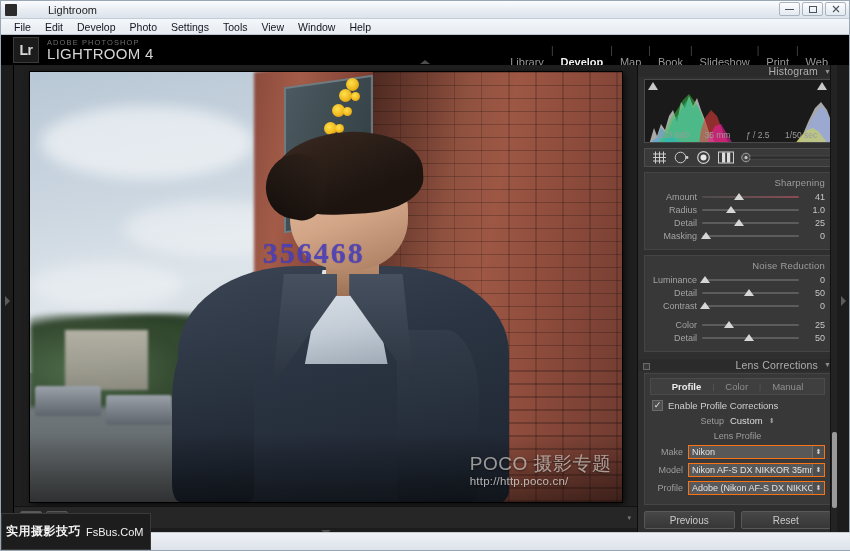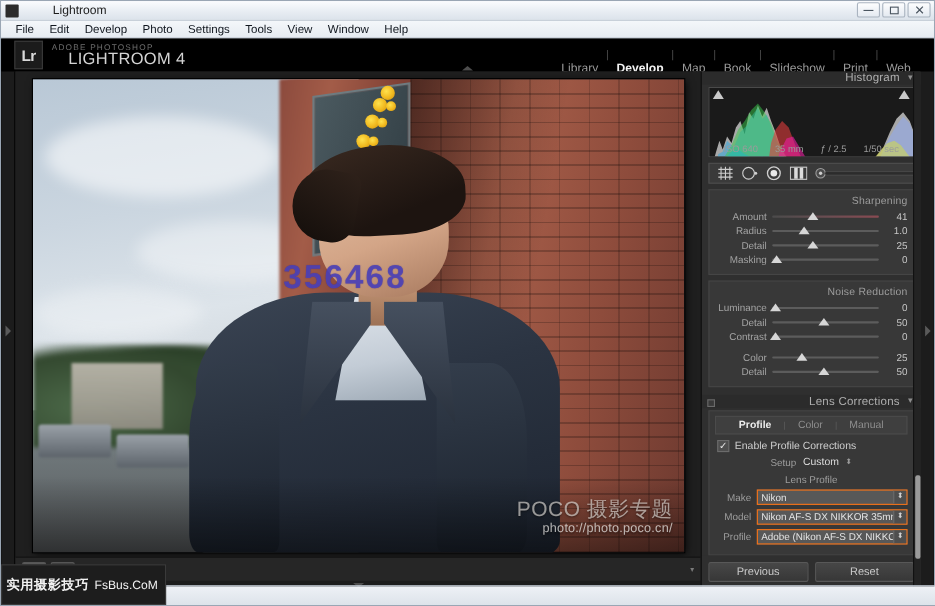--- a/index.html
+++ b/index.html
@@ -68,21 +68,20 @@
     display:flex;align-items:center;justify-content:center; margin-right:8px;
     letter-spacing:-0.5px;
   }
   #identity .names { line-height:1.02; }
   #identity .adobe {
     font-size:7.5px; color:#6e6e6e; letter-spacing:1.1px; display:block;
   }
   #identity .lrname {
     font-size:15px; color:#d4d4d4; letter-spacing:0.3px; display:block;
     font-weight:300;
-    margin-left:15px;
   }
   #modules { margin-left:auto; display:flex; align-items:center; }
   #modules .mod {
     font-size:11px; color:#9a9a9a; padding:0 7px;margin-top:23px;
   }
   #modules .mod.active { color:#f2f2f2; font-weight:bold; }
   #modules .sep { color:#4a4a4a; font-size:10px; }
 
   
   #top-arrow {
@@ -235,28 +234,28 @@
   .sleeve.l { left:24%; border-radius:40% 10% 6% 10%; }
   .sleeve.r { left:62%; border-radius:10% 40% 10% 6%; }
   .ground-shadow {
     position:absolute; left:0; bottom:0; width:100%; height:16%;
     background:linear-gradient(180deg,rgba(0,0,0,0) 0%, rgba(0,0,0,.45) 100%);
   }
 
   
   #num-watermark {
     position:absolute; left:48%; top:42%; transform:translate(-50%,-50%);
-    font-family:Liberation Sans, sans-serif;
+    font-family:Liberation Serif, serif;
     font-size:30px; font-weight:bold; letter-spacing:2px;
     color:rgba(78,68,190,.78);
     text-shadow:0 0 1px rgba(40,30,140,.6);
     white-space:nowrap;
   }
   #poco-wm {
-    position:absolute; right:10px; bottom:14px; text-align:right; line-height:1.1;
+    position:absolute; right:10px; bottom:14px; line-height:1.1;
   }
   #poco-wm .l1 {
     font-size:19px; color:rgba(235,232,228,.62); letter-spacing:.5px;
     text-shadow:0 1px 2px rgba(0,0,0,.5);
   }
   #poco-wm .l2 {
     font-size:11.5px; color:rgba(240,238,235,.72); letter-spacing:.2px;
     text-shadow:0 1px 2px rgba(0,0,0,.5);
   }
 
@@ -530,21 +529,21 @@
               <div class="man-head"></div>
               <div class="eye" style="left:48%;top:28%;"></div>
               <div class="eye" style="left:58%;top:28.5%;"></div>
               <div class="man-hair"></div>
               <div class="man-hair2"></div>
               <div class="ground-shadow"></div>
             </div>
             <div id="num-watermark">356468</div>
             <div id="poco-wm">
               <div class="l1">POCO 摄影专题</div>
-              <div class="l2">photo://photo.poco.cn/</div>
+              <div class="l2">http://http.poco.cn/</div>
             </div>
           </div>
         </div>
 
         <div id="toolbar">
           <div class="tb-btn loupe">
             <span class="loupe-rect"></span>
           </div>
           <div class="tb-btn">Y|Y</div>
           <span class="tb-caret">▾</span>

